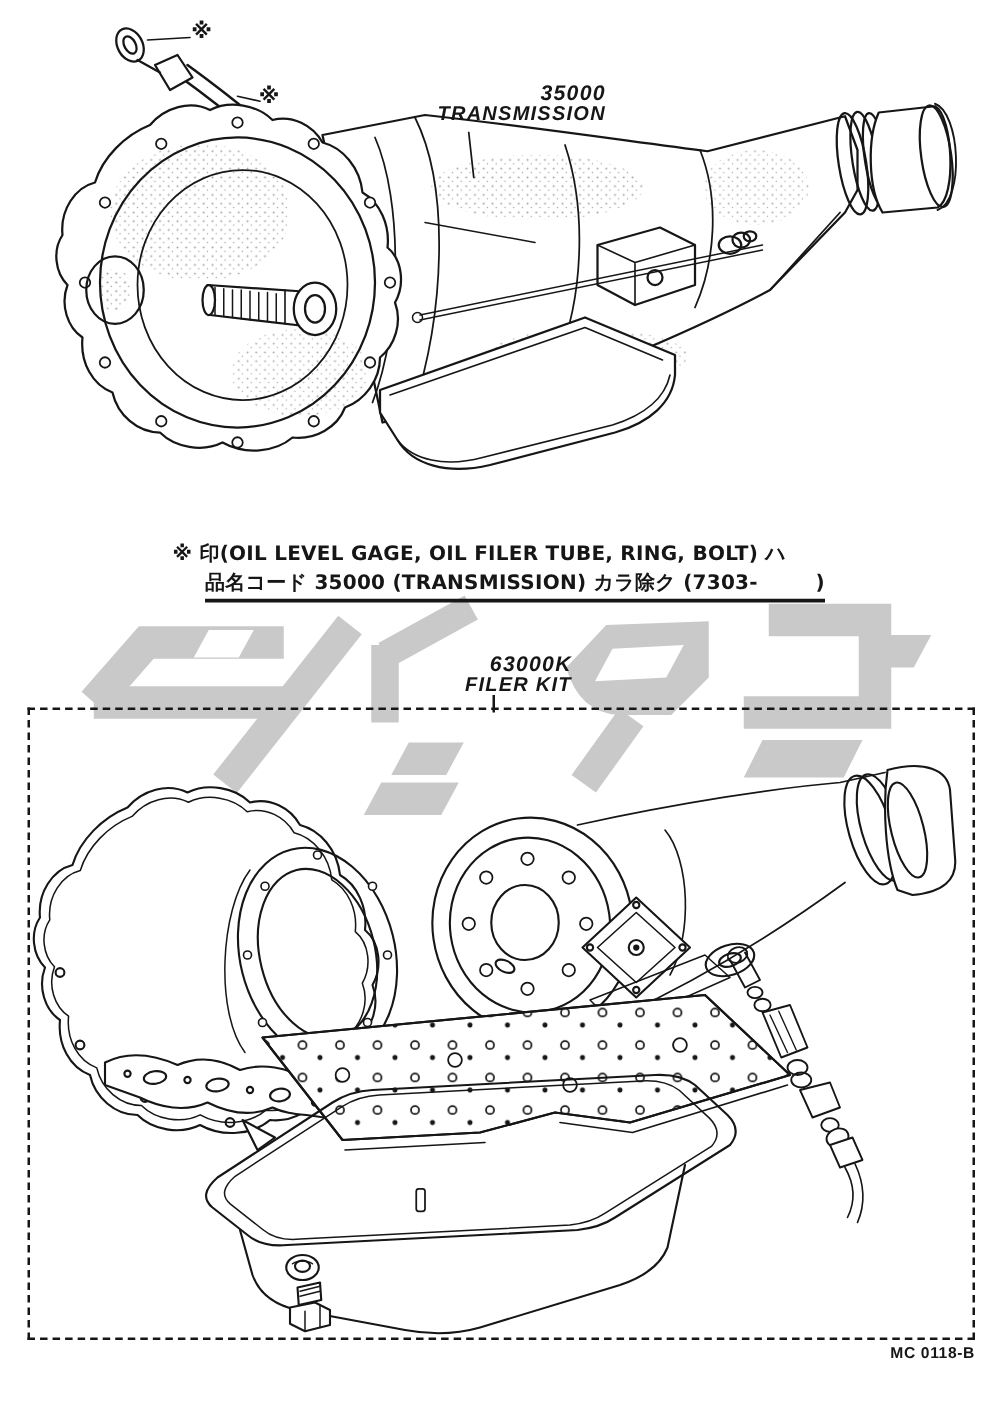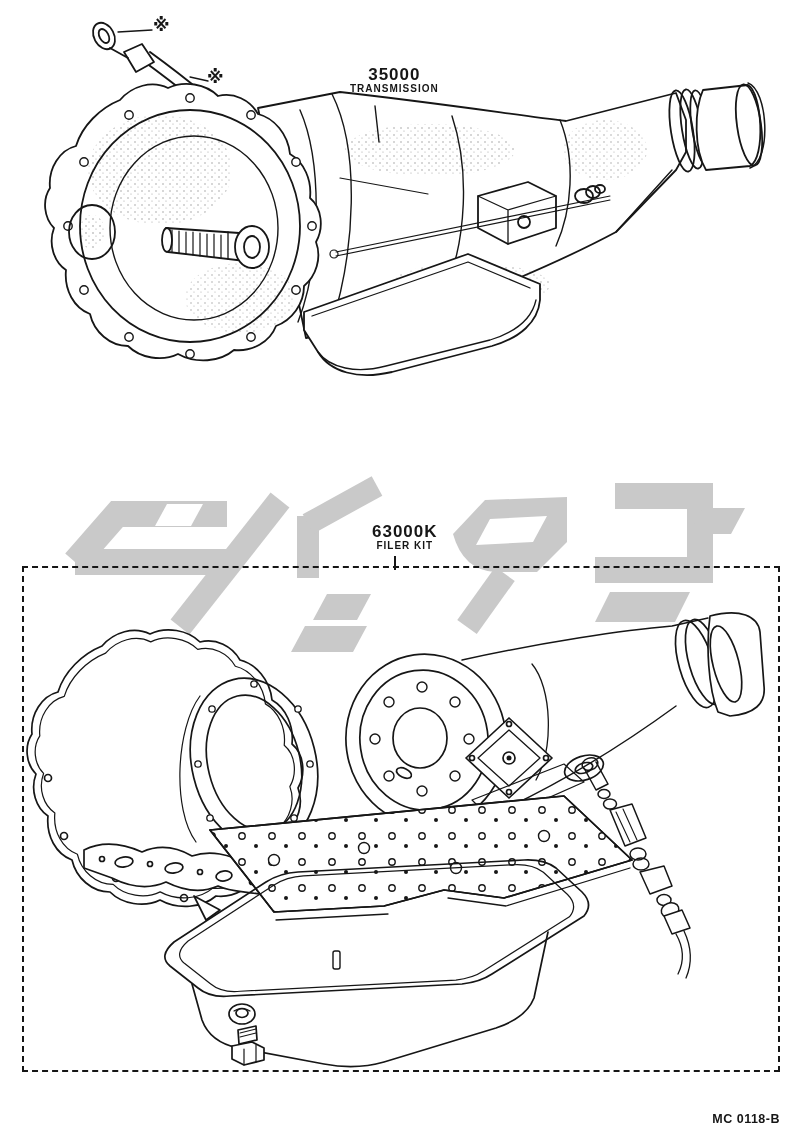--- a/index.html
+++ b/index.html
@@ -2,23 +2,23 @@
 <html><head>
 <meta charset="utf-8">
 <style>
   html,body{margin:0;padding:0;}
   body{
     width:800px;height:1126px;position:relative;background:#ffffff;
     font-family:"Liberation Sans", sans-serif;color:#161616;overflow:hidden;
   }
   .abs{position:absolute;}
   svg{display:block;}
-  .partlabel{line-height:1;text-align:center;}
+  .partlabel{line-height:1;text-align:right;font-style:italic;}
   .partlabel .code{font-size:17px;font-weight:bold;letter-spacing:1px;}
-  .partlabel .name{font-size:10px;font-weight:bold;letter-spacing:1px;margin-top:1px;}
+  .partlabel .name{font-size:16px;font-weight:bold;letter-spacing:1px;margin-top:1px;}
   .leader{background:#161616;width:1.5px;}
   .marker{font-size:17px;font-weight:bold;font-family:"DejaVu Sans",sans-serif;}
   .note{font-family:"DejaVu Sans","Liberation Sans",sans-serif;font-weight:bold;}
   .note .l1{font-size:16px;white-space:pre;letter-spacing:0.2px;}
   .note .l2{font-size:16px;white-space:pre;letter-spacing:0.2px;margin-left:26px;margin-top:2px;
             display:inline-block;border-bottom:3px solid #161616;padding-bottom:2px;min-width:452px;}
   .kitbox{border:2px dashed #161616;}
   .footer-code{font-size:12.5px;font-weight:bold;letter-spacing:0.5px;text-align:right;}
 </style>
 </head>
@@ -155,20 +155,22 @@
 
 <div class="abs marker" style="left:153px;top:15px;">※</div>
 <div class="abs marker" style="left:207px;top:67px;">※</div>
 
 <div class="abs partlabel" style="left:350px;top:66px;">
   <div class="code">35000</div>
   <div class="name">TRANSMISSION</div>
 </div>
 
 <div class="abs note" style="left:138px;top:433px;">
+  <div class="l1">※ 印(OIL LEVEL GAGE, OIL FILER TUBE, RING, BOLT) ハ</div>
+  <div class="l2">品名コード 35000 (TRANSMISSION) カラ除ク (7303-        )</div>
 </div>
 
 <div class="abs partlabel" style="left:372px;top:523px;">
   <div class="code">63000K</div>
   <div class="name">FILER KIT</div>
 </div>
 <div class="abs leader" style="left:394px;top:556px;height:14px;"></div>
 
 <div class="abs kitbox" style="left:22px;top:566px;width:754px;height:502px;">
   <svg width="754" height="502" viewBox="0 0 754 502" style="position:absolute;left:0;top:0;">
@@ -316,13 +318,13 @@
         <path fill="#fff" d="M214,462 L232,458 L233,472 L215,476 Z"></path>
         <path d="M216,465 L232,461 M216,469 L232,465" stroke-width="1.1"></path>
         <path fill="#fff" d="M208,478 L228,474 L240,480 L240,492 L220,497 L208,491 Z"></path>
         <path d="M220,481 L220,497 M232,477 L232,494" stroke-width="1.2"></path>
       </g>
 
     </g>
   </svg>
 </div>
 
-<div class="abs footer-code" style="left:680px;top:1075px;width:100px;margin-top:37px;">MC 0118-B</div>
+<div class="abs footer-code" style="left:680px;top:1075px;width:100px;">MC 0118-B</div>
 
 </body></html>

